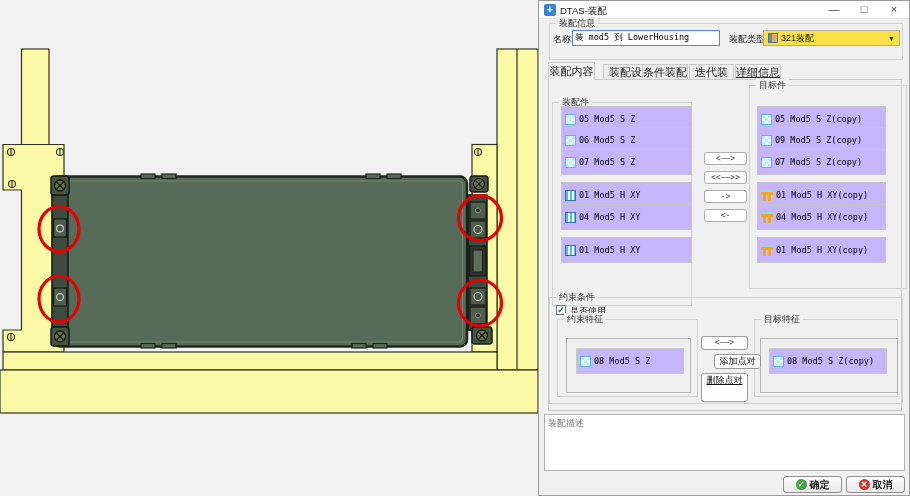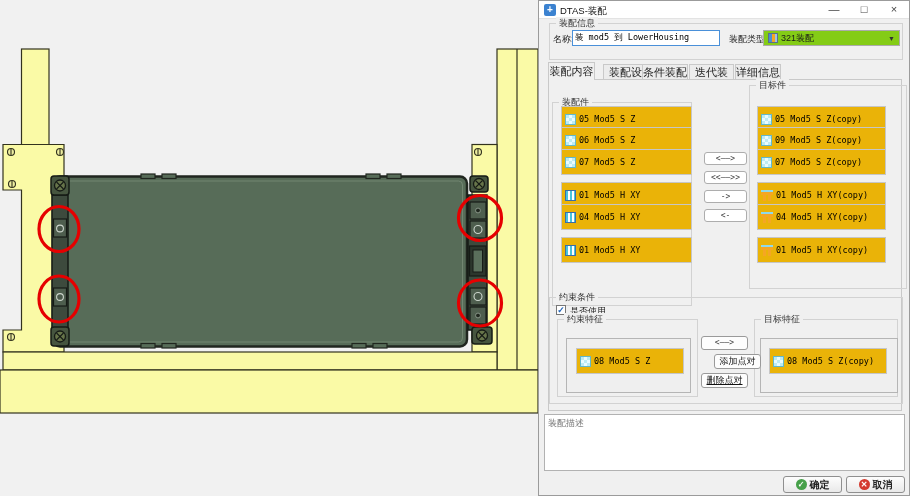--- a/index.html
+++ b/index.html
@@ -25,34 +25,34 @@
 
   .groupbox { position:absolute; border:1px solid #d2d2d2; }
   .legend { position:absolute; top:-7px; left:6px; background:#f0f0f0; padding:0 3px;
             font-size:9px; line-height:12px; color:#333; white-space:nowrap; }
 
   .lbl { position:absolute; font-size:9px; color:#222; white-space:nowrap; }
 
   .name-input { position:absolute; left:33px; top:29px; width:148px; height:16px;
                 border:1px solid #4a90d9; background:#fff; padding:0 2px;
                 font:8.5px "DejaVu Sans Mono", monospace; color:#000; }
-  .select { position:absolute; left:224px; top:29px; width:137px; height:16px; background:#84cc16;
+  .select { position:absolute; left:224px; top:29px; width:137px; height:16px; background:#fde047;
             border:1px solid #ababab; display:flex; align-items:center; gap:3px; padding:0 4px; }
   .type-icon { width:10px; height:10px; border:1px solid #5a6f8a; flex:0 0 auto;
                background:linear-gradient(90deg,#4a8fd4 0 3px,#f5a623 3px 6px,#9cc3e8 6px 10px); }
   .select .arrow { margin-left:auto; font-size:7px; color:#333; }
 
   .tab { position:absolute; top:63px; height:16px; background:#ececec; border:1px solid #c9c9c9;
          text-align:center; line-height:14px; font-size:11px; color:#222; }
   .tab.active { top:61px; height:18px; background:#f0f0f0; border-bottom:none; z-index:3;
                 line-height:17px; }
   .tabpage { position:absolute; left:9px; top:78px; width:354px; height:332px;
              border:1px solid #c9c9c9; background:#f0f0f0; z-index:1; }
 
-  .list-item { position:absolute; height:26px; background:#eab308; border:1px solid #c6c6c6;
+  .list-item { position:absolute; height:26px; background:#c4b5fd; border:1px solid #c6c6c6;
                display:flex; align-items:center; gap:3px; padding:0 3px;
                font:8.5px "DejaVu Sans Mono", monospace; color:#000; white-space:nowrap; }
   .feat-icon { width:11px; height:11px; flex:0 0 auto; }
   .icon-surface { border:1px solid #62b8cc; background:#bcebf3;
       background-image:
         linear-gradient(45deg,#e9fbff 25%,transparent 25%,transparent 75%,#e9fbff 75%),
         linear-gradient(45deg,#e9fbff 25%,transparent 25%,transparent 75%,#e9fbff 75%);
       background-size:6px 6px; background-position:0 0,3px 3px; }
   .icon-hole-a { border:1px solid #3a6ea8;
       background:repeating-linear-gradient(90deg,#49c3dc 0 2px,#ffffff 2px 4px); }
@@ -201,21 +201,21 @@
     <div class="select">
       <span class="type-icon"></span>
       <span>321装配</span>
       <span class="arrow">▼</span>
     </div>
 
     <div class="tab active" style="left:9px;width:47px;">装配内容</div>
     <div class="tab" style="left:64px;width:45px;">装配设置</div>
     <div class="tab" style="left:103px;width:46px;">条件装配</div>
     <div class="tab" style="left:150px;width:45px;">迭代装配</div>
-    <div class="tab" style="left:196px;width:46px;">详细信息</div>
+    <div class="tab" style="left:196px;width:46px;text-decoration:underline;">详细信息</div>
 
     <div class="tabpage"></div>
 
     <div class="groupbox" style="left:13px;top:101px;width:140px;height:204px;z-index:2;">
       <span class="legend">装配件</span>
     </div>
     <div class="list-item" style="left:22px;top:105px;width:131px;z-index:2;">
       <span class="feat-icon icon-surface"></span>
       <span>05 Mod5 S Z</span>
     </div>
@@ -289,21 +289,21 @@
       <span class="legend">约束特征</span>
     </div>
     <div class="sunken" style="left:27px;top:337px;width:125px;height:55px;z-index:2;"></div>
     <div class="list-item" style="left:37px;top:347px;width:108px;z-index:3;">
       <span class="feat-icon icon-surface"></span>
       <span>08 Mod5 S Z</span>
     </div>
 
     <div class="mini-btn" style="top:335px;height:14px;line-height:12px;z-index:3;font-family:'DejaVu Sans Mono',monospace;font-size:8px;color:#444;">&lt;——&gt;</div>
     <div class="mini-btn" style="top:353px;height:15px;line-height:13px;z-index:3;margin-left:13px;">添加点对</div>
-    <div class="mini-btn" style="top:372px;height:15px;line-height:13px;z-index:3;text-decoration:underline;">删除点对</div>
+    <div class="mini-btn" style="top:372px;height:29px;line-height:13px;z-index:3;text-decoration:underline;">删除点对</div>
 
     <div class="groupbox" style="left:215px;top:318px;width:144px;height:78px;z-index:2;">
       <span class="legend">目标特征</span>
     </div>
     <div class="sunken" style="left:221px;top:337px;width:138px;height:55px;z-index:2;"></div>
     <div class="list-item" style="left:230px;top:347px;width:118px;z-index:3;">
       <span class="feat-icon icon-surface"></span>
       <span>08 Mod5 S Z(copy)</span>
     </div>
 

